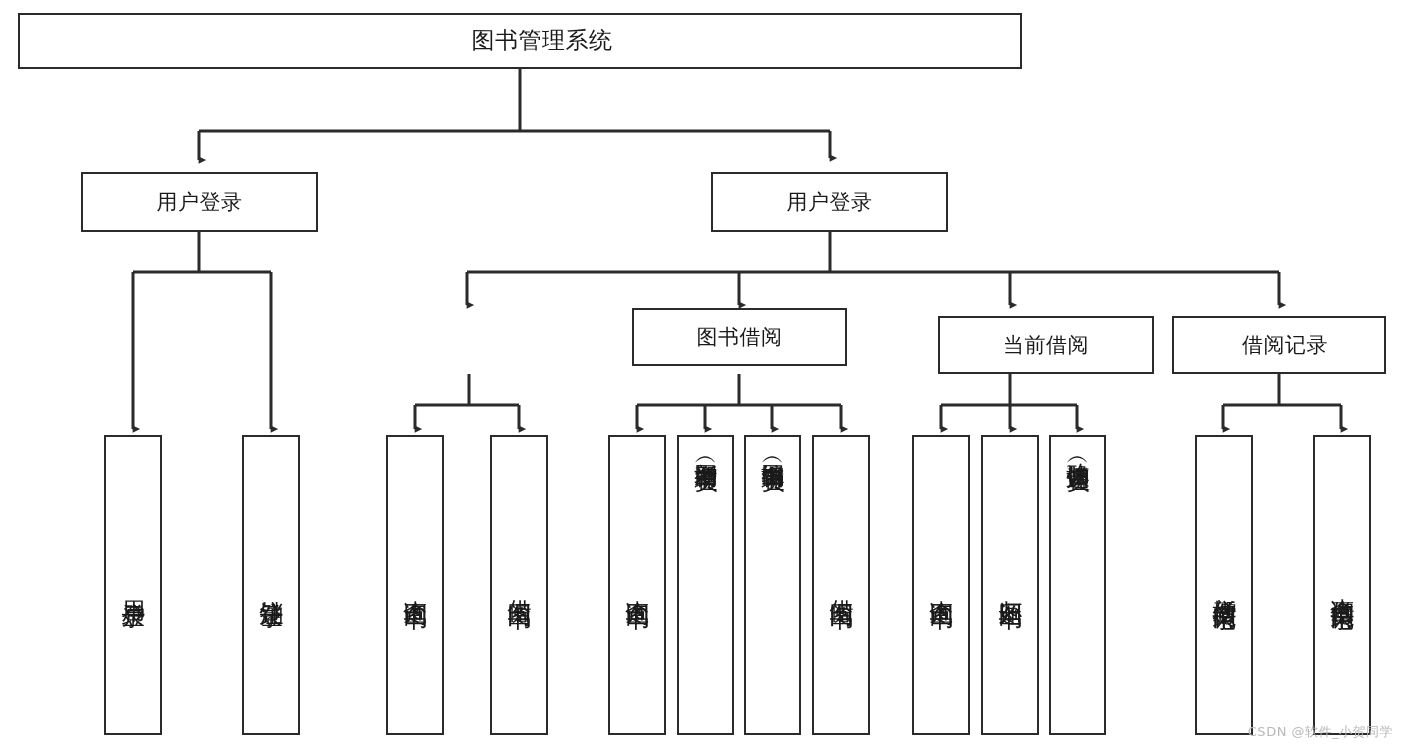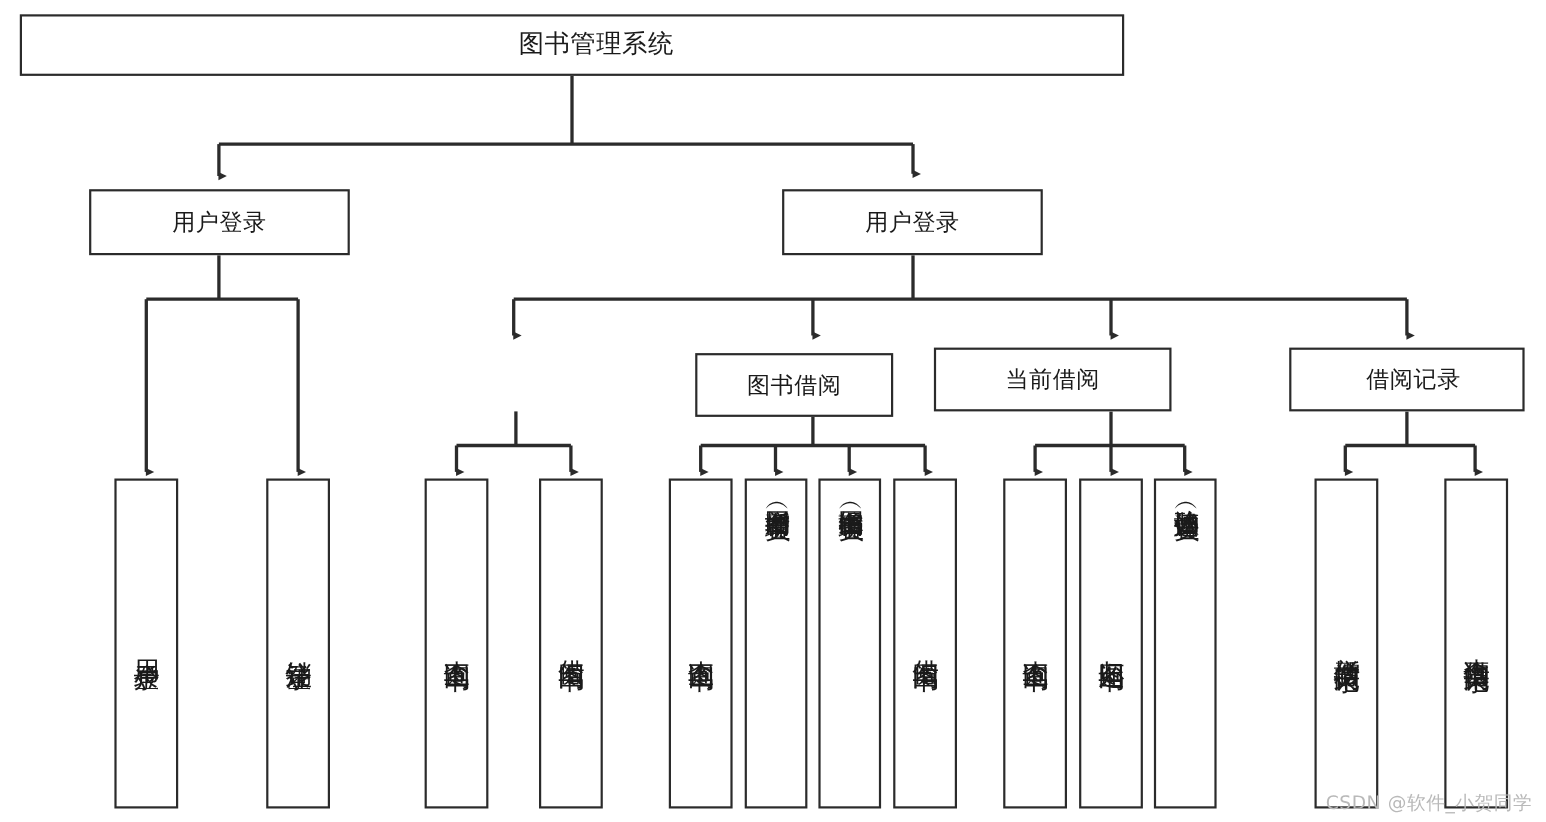--- a/index.html
+++ b/index.html
@@ -67,21 +67,21 @@
     letter-spacing: 1px;
   }
   .node.leaf.center-text {
     align-items: center;
     padding-top: 0;
   }
   .watermark {
     position: absolute;
     right: 12px;
     bottom: 6px;
-    font-size: 17px;
+    font-size: 13px;
     color: #b9b9b9;
     z-index: 5;
     white-space: nowrap;
     letter-spacing: 0.5px;
   }
 </style>
 </head>
 <body>
 
 <div id="canvas">
@@ -143,25 +143,25 @@
 
   <div class="node branch" style="left:81px; top:172px; width:237px; height:60px;">
     <span class="label">用户登录</span>
   </div>
 
   <div class="node branch" style="left:711px; top:172px; width:237px; height:60px;">
     <span class="label">用户登录</span>
   </div>
 
 
-  <div class="node branch" style="left:632px; top:321px; width:180px; height:58px;">
+  <div class="node branch" style="left:632px; top:308px; width:215px; height:58px;">
     <span class="label">图书借阅</span>
   </div>
 
-  <div class="node branch" style="left:849px; top:316px; width:216px; height:58px;">
+  <div class="node branch" style="left:938px; top:316px; width:216px; height:58px;">
     <span class="label">当前借阅</span>
   </div>
 
   <div class="node branch" style="left:1172px; top:316px; width:214px; height:58px;padding-left:12px;">
     <span class="label">借阅记录</span>
   </div>
 
   <div class="node leaf center-text" style="left:104px; top:435px; width:58px; height:300px;">
     <span class="label">用户登录</span>
   </div>

